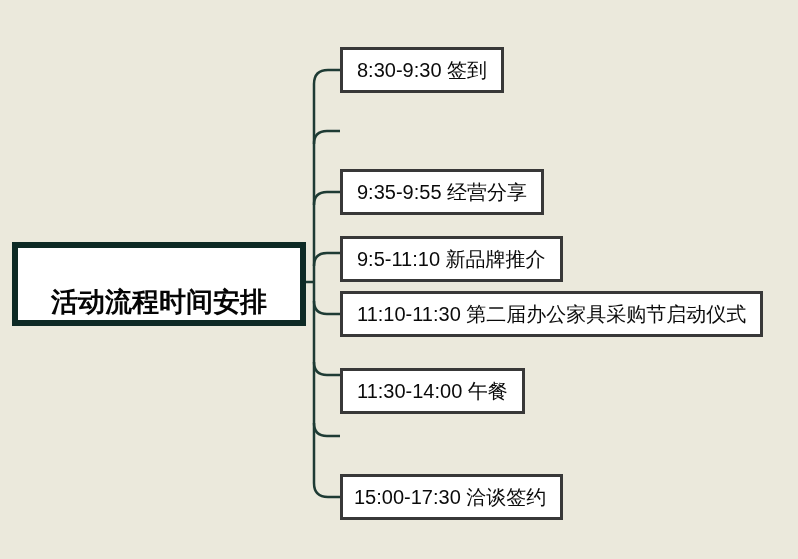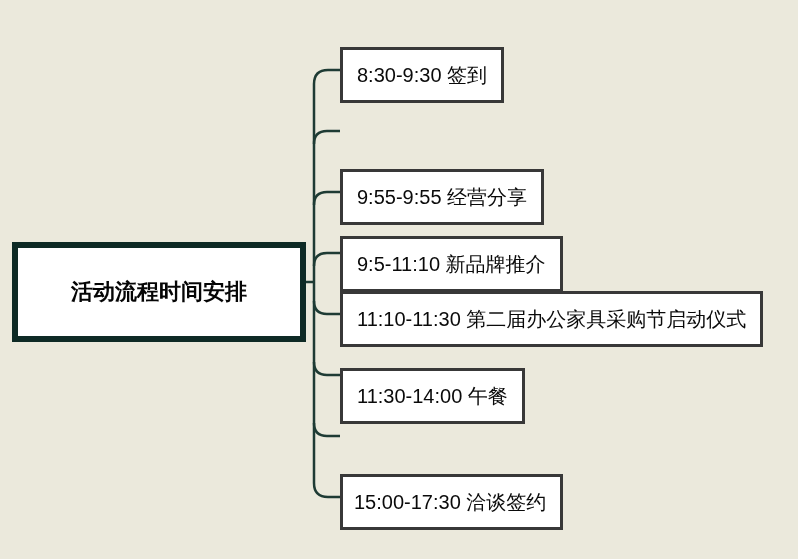--- a/index.html
+++ b/index.html
@@ -23,37 +23,37 @@
   }
   .connectors path {
     fill: none;
     stroke-width: 2.5;
   }
   .root-node {
     position: absolute;
     left: 12px;
     top: 242px;
     width: 294px;
-    height: 100px;
+    height: 84px;
     box-sizing: border-box;
     background: #FFFFFF;
     border: 6px solid #0E2A25;
     display: flex;
-    align-items: center;
+    align-items: flex-end;
     justify-content: center;
-    font-size: 22px;
+    font-size: 27px;
     font-weight: 700;
     color: #050505;
     white-space: nowrap;
     cursor: default;
   }
   .branch-node {
     position: absolute;
     left: 340px;
-    height: 56px;
+    height: 46px;
     box-sizing: border-box;
     background: #FFFFFF;
     border: 3px solid #383838;
     display: flex;
     align-items: center;
     padding: 0 14px;
     font-size: 20px;
     font-weight: 400;
     color: #0A0A0A;
     white-space: nowrap;
@@ -86,21 +86,21 @@
   </svg>
 
   <div class="root-node">
     <span>活动流程时间安排</span>
   </div>
 
   <div class="branch-node n1">
     <span>8:30-9:30 签到</span>
   </div>
   <div class="branch-node n3">
-    <span>9:55-9:55 经营分享</span>
+    <span>9:35-9:55 经营分享</span>
   </div>
   <div class="branch-node n4">
     <span>9:5-11:10 新品牌推介</span>
   </div>
   <div class="branch-node n5">
     <span>11:10-11:30 第二届办公家具采购节启动仪式</span>
   </div>
   <div class="branch-node n6">
     <span>11:30-14:00 午餐</span>
   </div>

